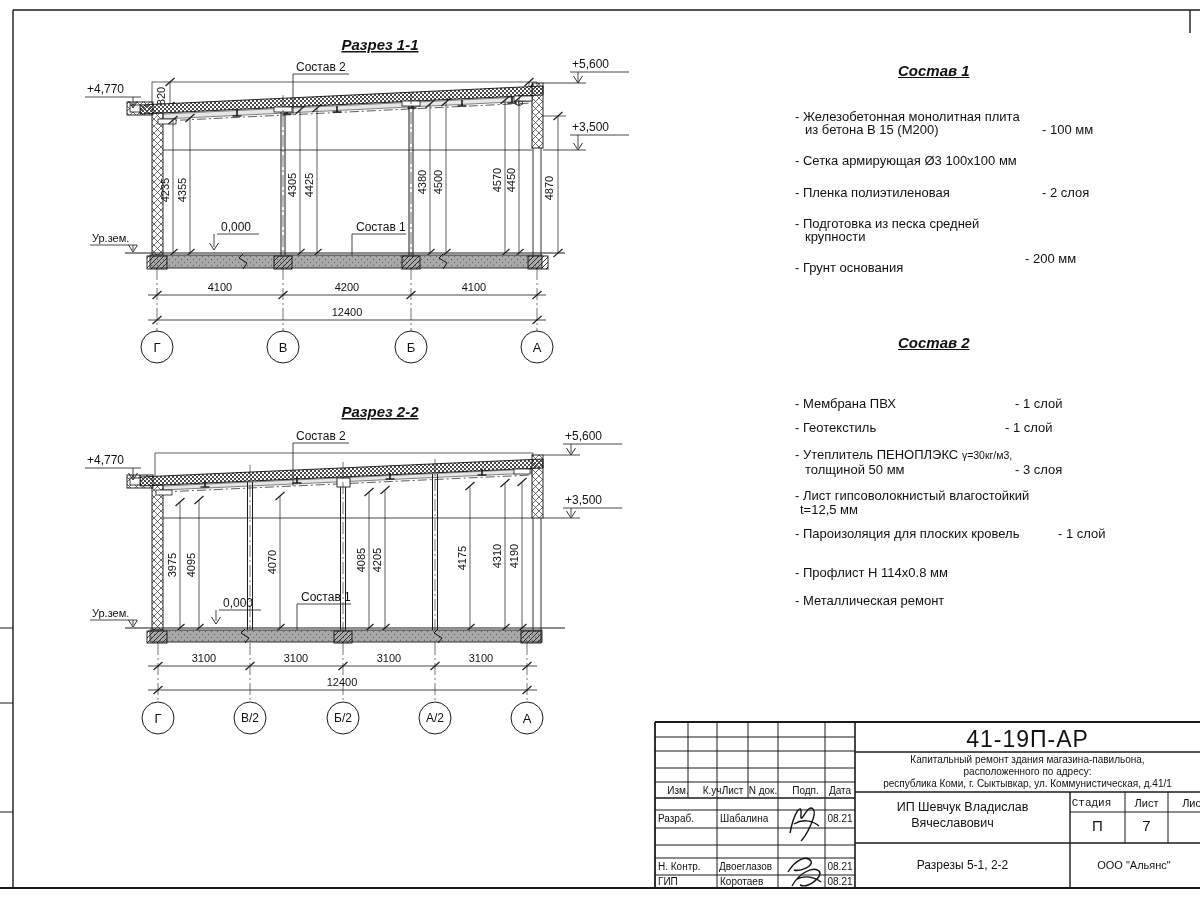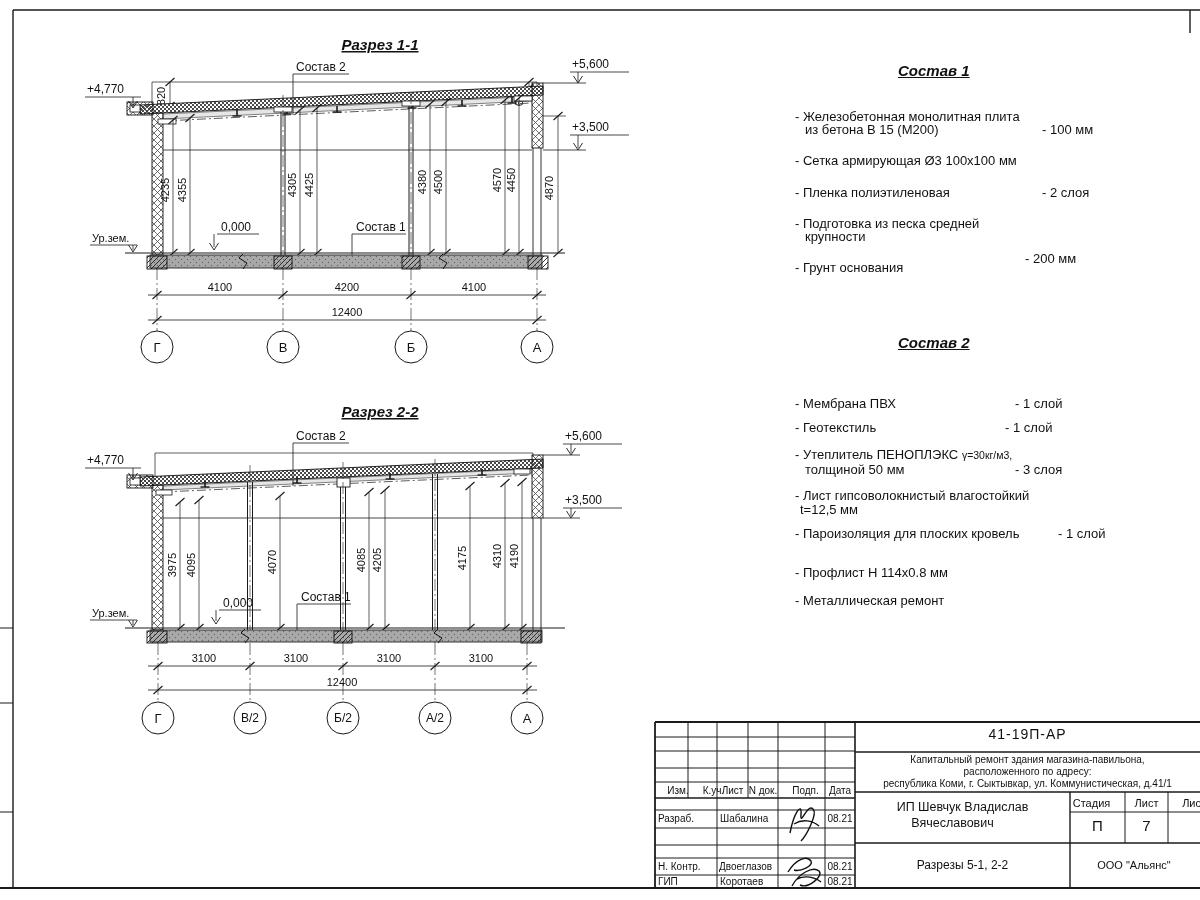--- a/index.html
+++ b/index.html
@@ -16,21 +16,21 @@
   .layers{font-size:13px;}
   .layers .hd{font-size:15px;font-style:italic;text-decoration:underline;font-weight:bold;}
   .lline{position:absolute;white-space:nowrap;}
   .lval{position:absolute;white-space:nowrap;}
   .tb{position:absolute;white-space:nowrap;overflow:visible;}
   .f10{font-size:10px;}
   .f11{font-size:11px;}
   .f12{font-size:12px;}
   .f125{font-size:12.5px;}
   .f15{font-size:15px;}
-  .f20{font-size:14px;letter-spacing:1px;}
+  .f20{font-size:23px;letter-spacing:1px;}
 </style>
 </head>
 <body>
 
 <div class="page">
 
 <svg width="1200" height="900" viewBox="0 0 1200 900">
   <defs>
     <pattern id="xh" width="7" height="7" patternUnits="userSpaceOnUse">
       <path d="M0,7 L7,0 M0,0 L7,7" stroke="#333" stroke-width="0.7" fill="none"></path>
@@ -452,21 +452,21 @@
   <div class="lline" style="left:2px;top:263px;">- Металлическая ремонт</div>
 </div>
 
 <div>
   <div class="tb ctr f20" style="left:855px;top:726px;width:345px;">41-19П-АР</div>
   <div class="tb ctr f10" style="left:857px;top:754px;width:341px;">Капитальный ремонт здания магазина-павильона,</div>
   <div class="tb ctr f10" style="left:857px;top:766px;width:341px;">расположенного по адресу:</div>
   <div class="tb ctr f10" style="left:857px;top:778px;width:341px;">республика Коми, г. Сыктывкар, ул. Коммунистическая, д.41/1</div>
   <div class="tb ctr f125" style="left:857px;top:800px;width:211px;">ИП Шевчук Владислав</div>
   <div class="tb ctr f125" style="left:857px;top:816px;width:191px;">Вячеславович</div>
-  <div class="tb ctr f11" style="left:1070px;top:797px;width:43px;">Стадия</div>
+  <div class="tb ctr f11" style="left:1070px;top:797px;width:43px;font-family:Liberation Mono, monospace;">Стадия</div>
   <div class="tb ctr f11" style="left:1125px;top:797px;width:43px;">Лист</div>
   <div class="tb ctr f11" style="left:1168px;top:797px;width:64px;">Листов</div>
   <div class="tb ctr f15" style="left:1070px;top:817px;width:55px;">П</div>
   <div class="tb ctr f15" style="left:1125px;top:817px;width:43px;">7</div>
   <div class="tb ctr f12" style="left:857px;top:858px;width:211px;">Разрезы 5-1, 2-2</div>
   <div class="tb ctr f11" style="left:1070px;top:859px;width:128px;">ООО "Альянс"</div>
   <div class="tb ctr f10" style="left:655px;top:785px;width:46px;">Изм.</div>
   <div class="tb ctr f10" style="left:688px;top:785px;width:51px;">К.уч.</div>
   <div class="tb ctr f10" style="left:717px;top:785px;width:31px;">Лист</div>
   <div class="tb ctr f10" style="left:748px;top:785px;width:30px;">N док.</div>

